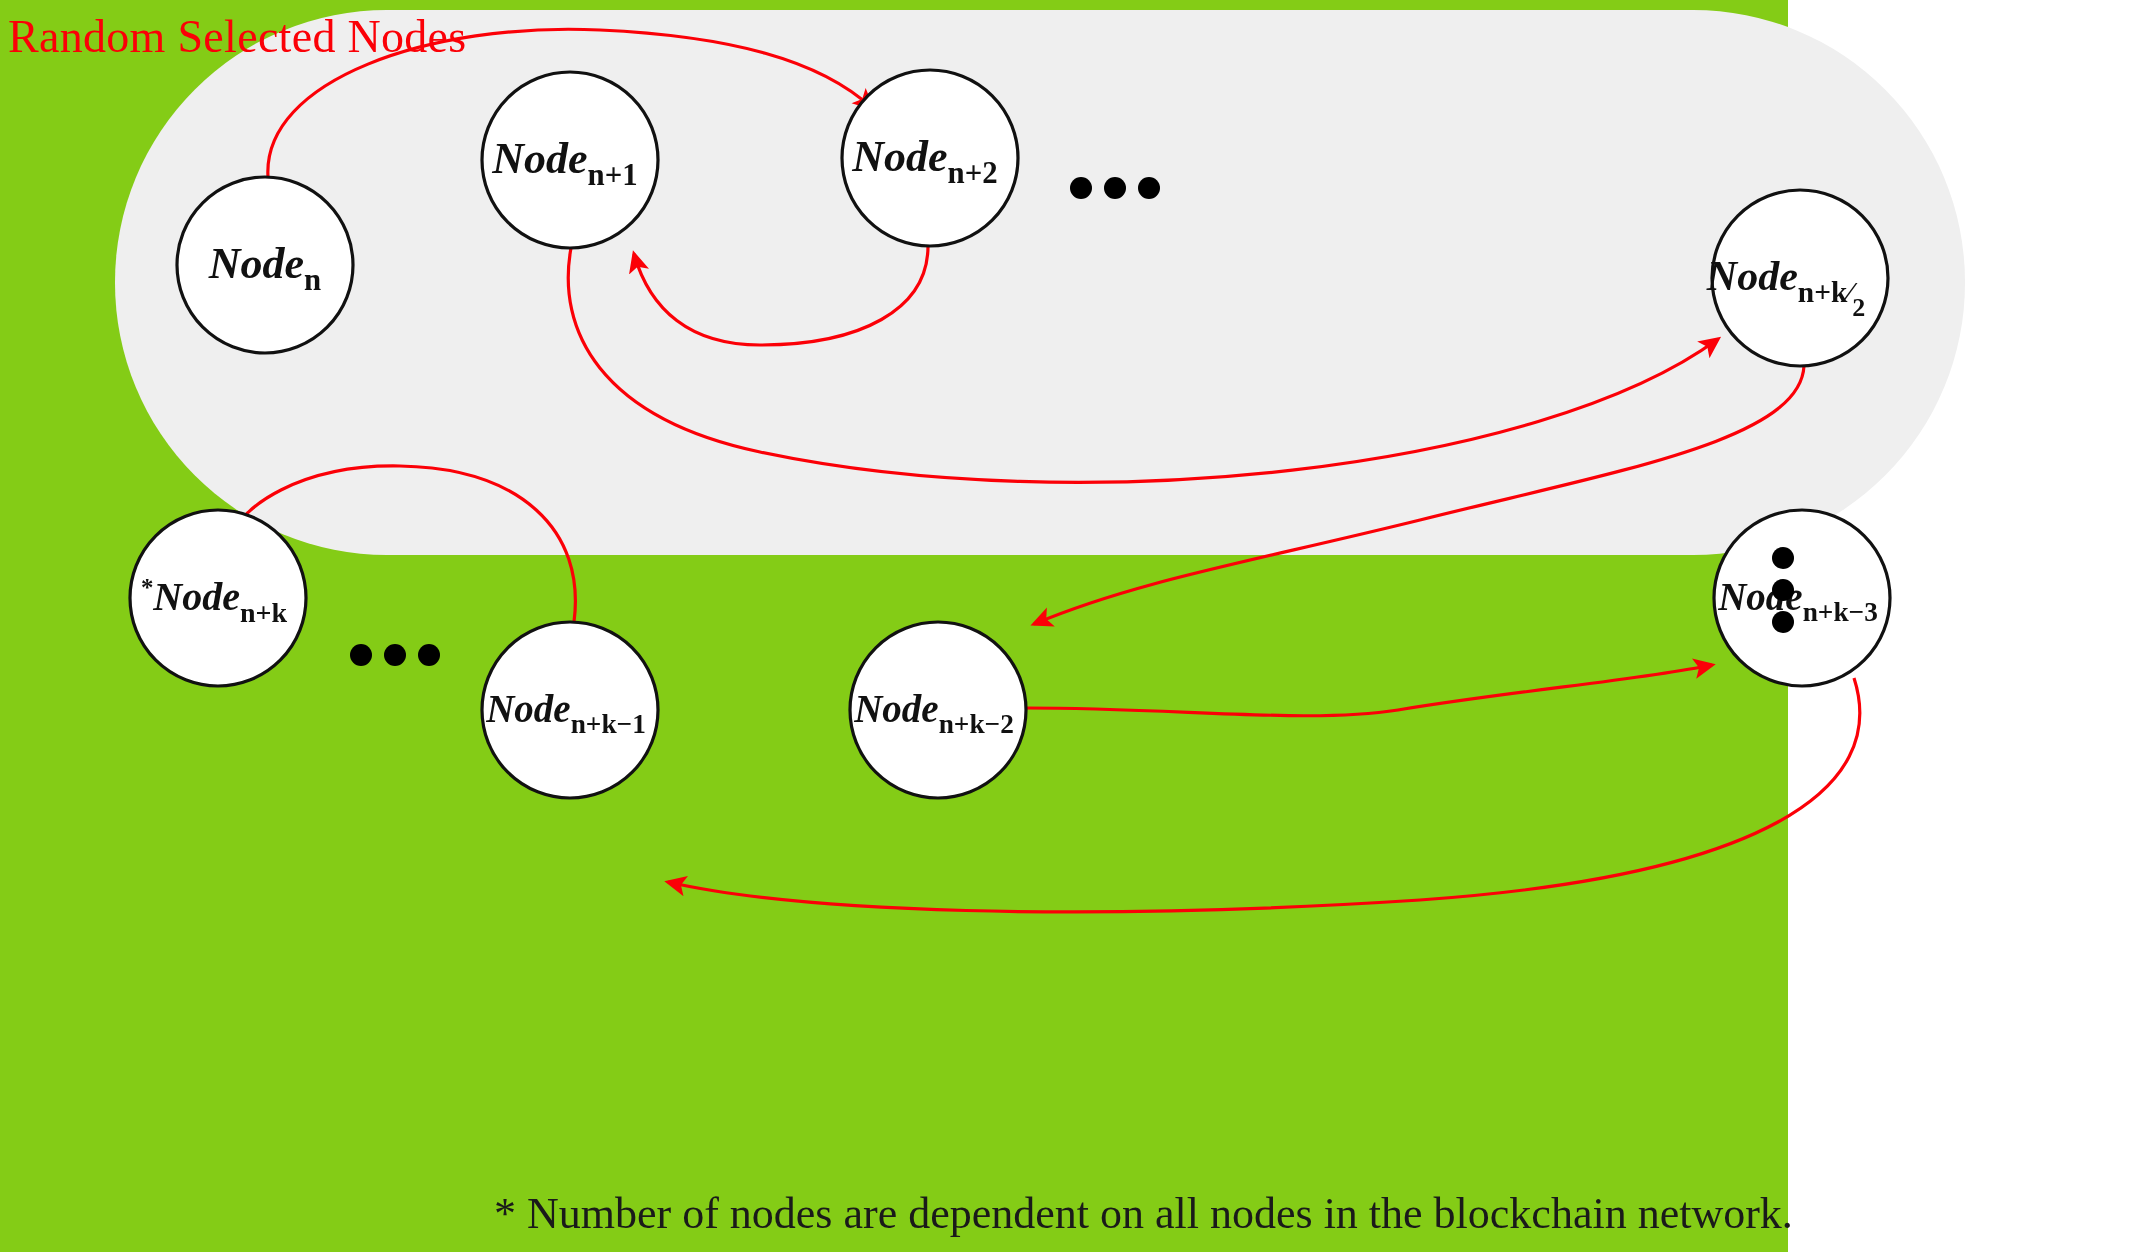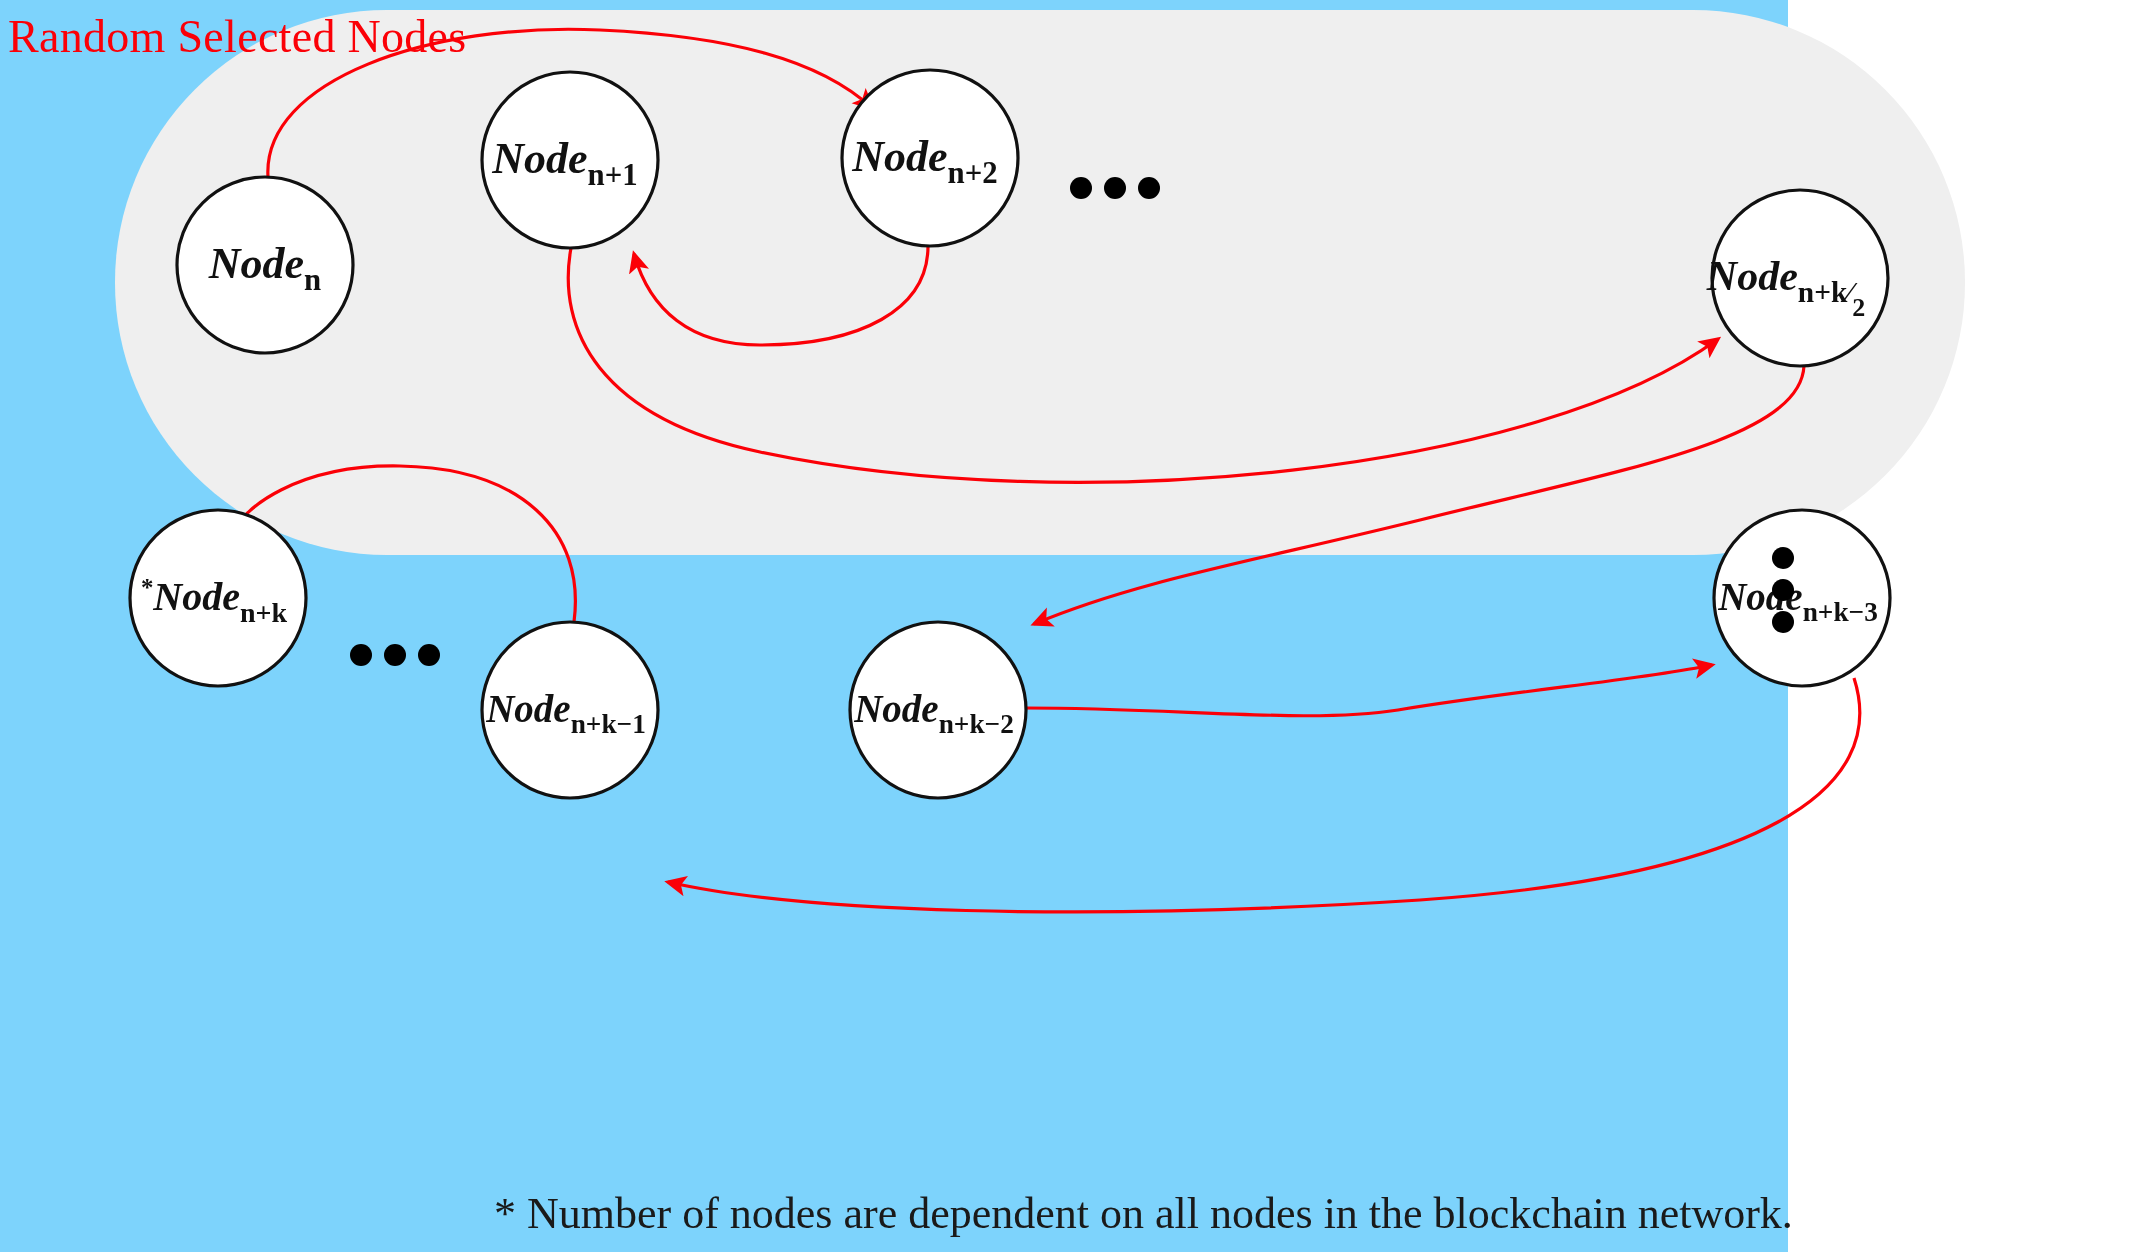--- a/index.html
+++ b/index.html
@@ -11,21 +11,21 @@
   body {
     width: 2146px;
     height: 1252px;
     font-family: "Liberation Serif", "DejaVu Serif", serif;
     overflow: hidden;
   }
   #stage {
     position: relative;
     width: 1788px;
     height: 1252px;
-    background: #7dd3fc;
+    background: #84cc16;
   }
   #canvas {
     position: absolute;
     left: 0;
     top: 0;
     width: 2146px;
     height: 1252px;
   }
   .node-label {
     font-family: "Liberation Serif", "DejaVu Serif", serif;

